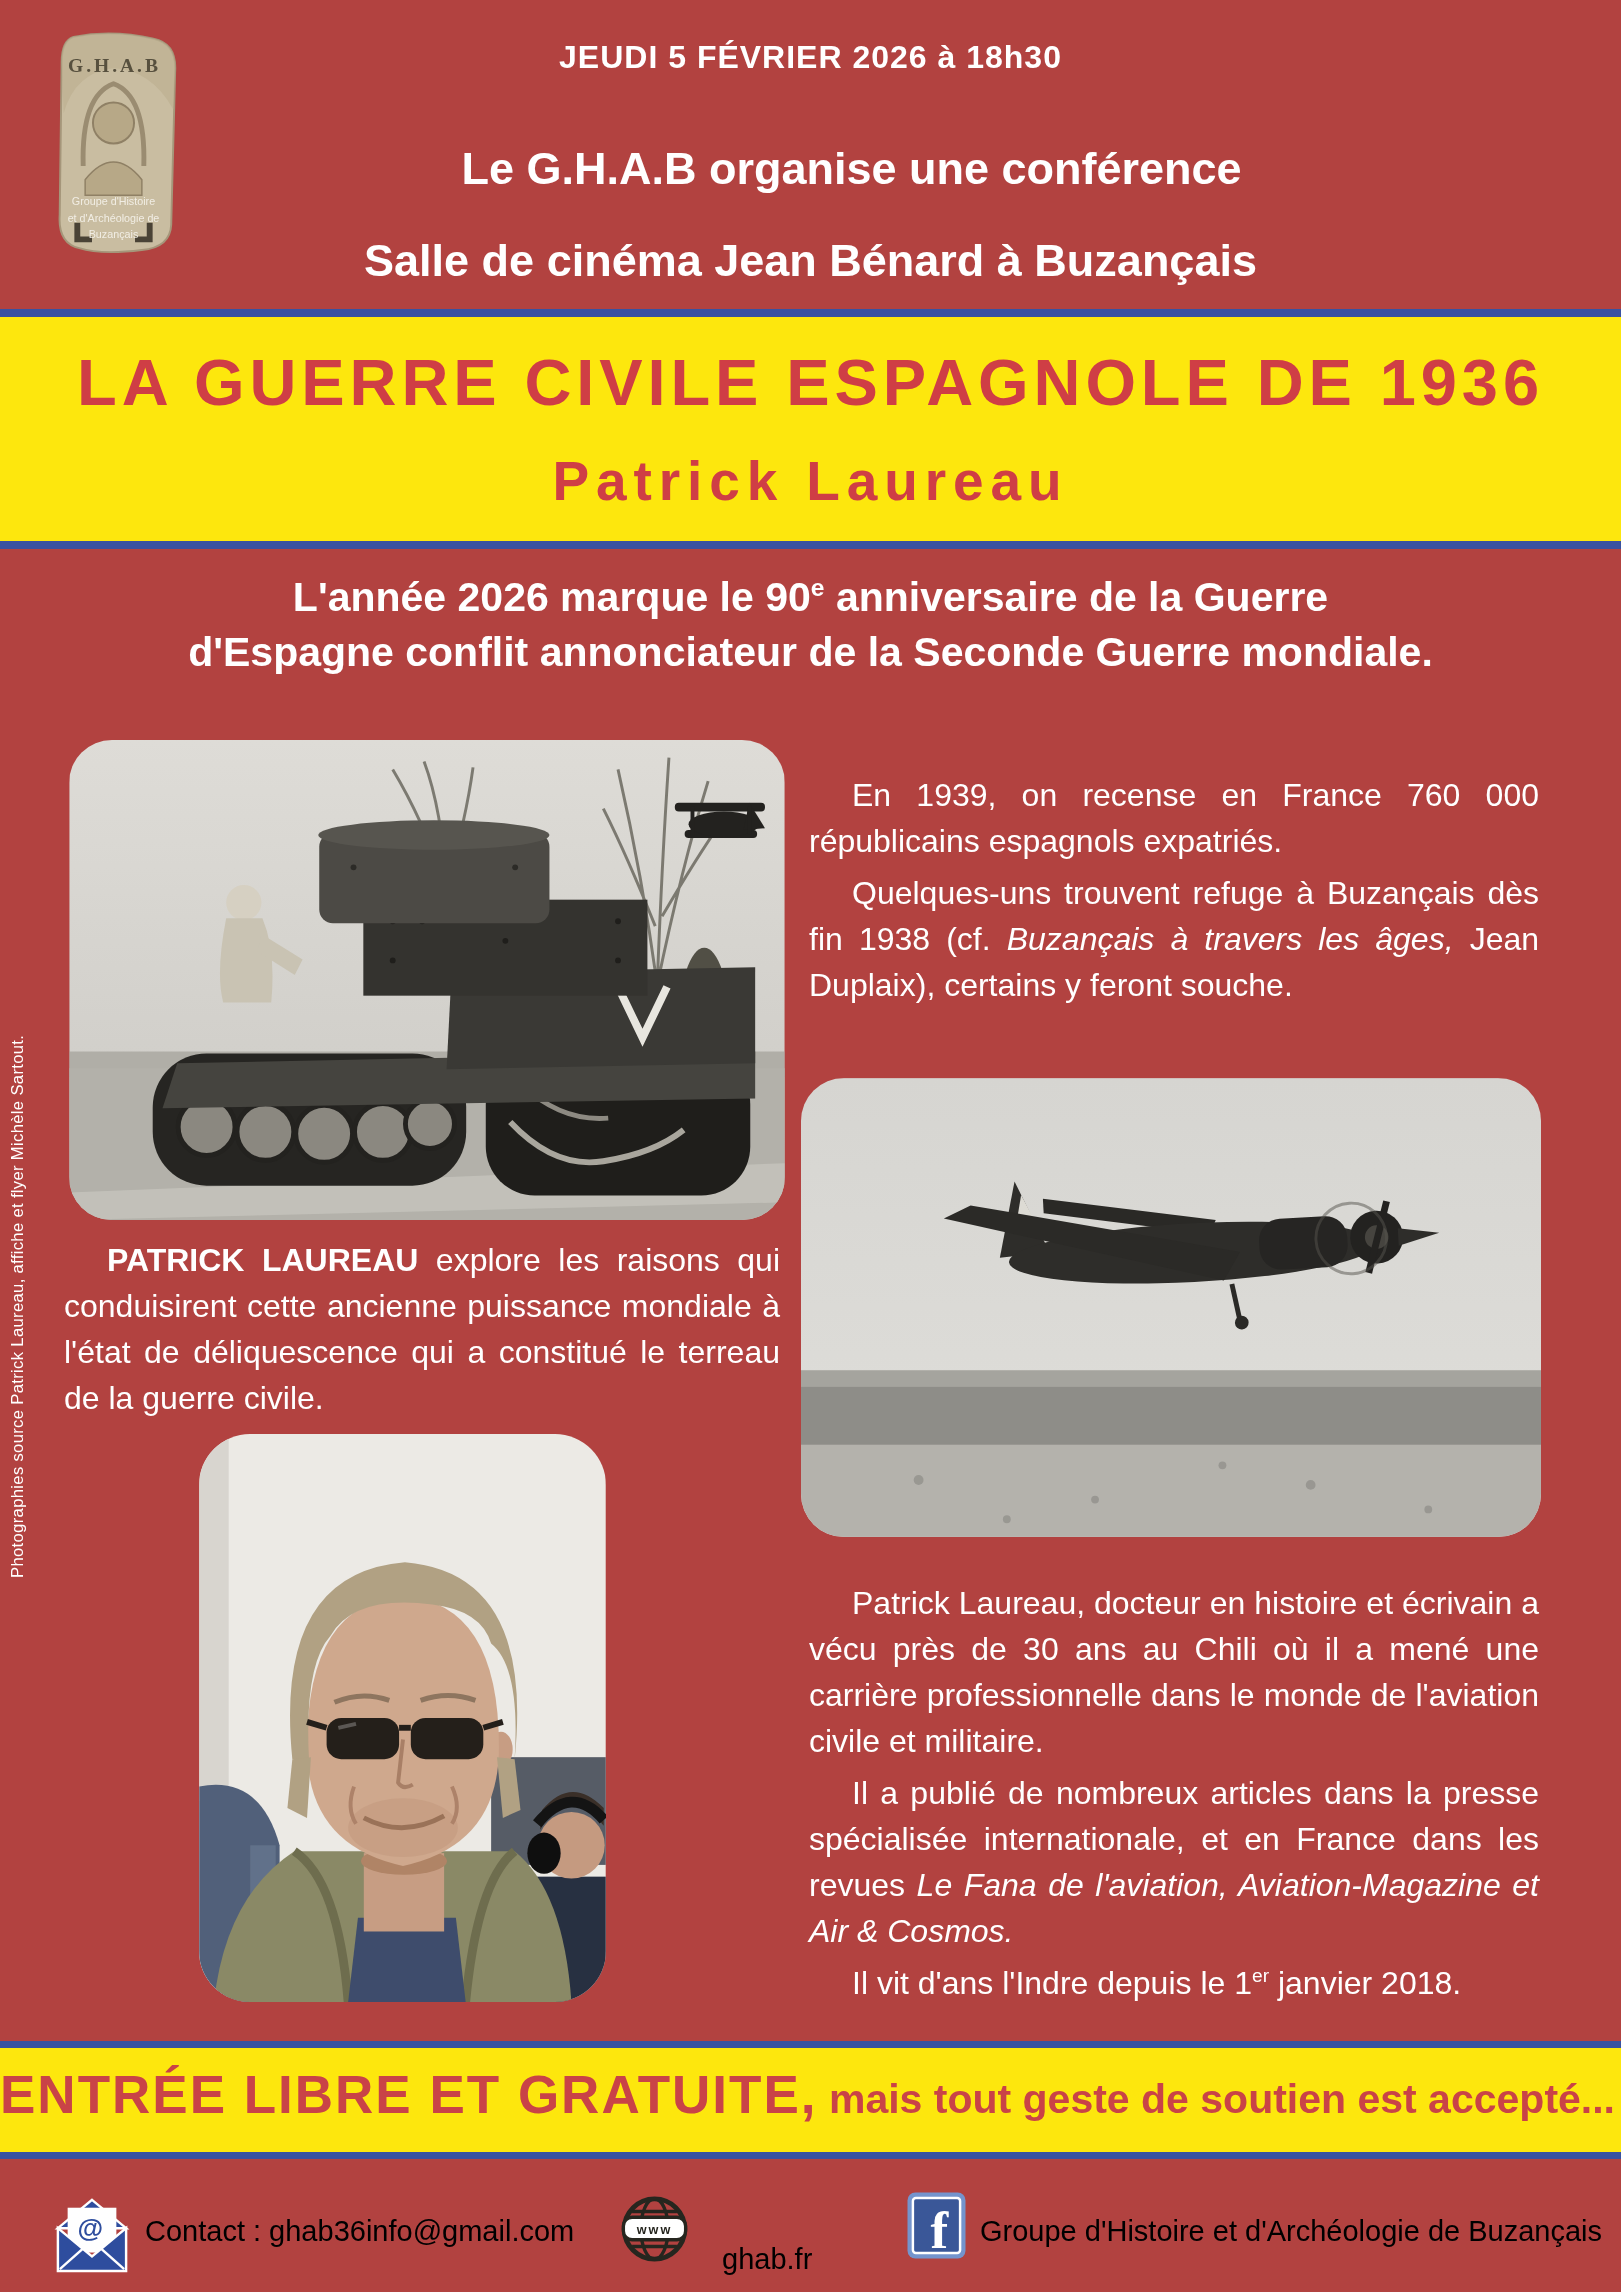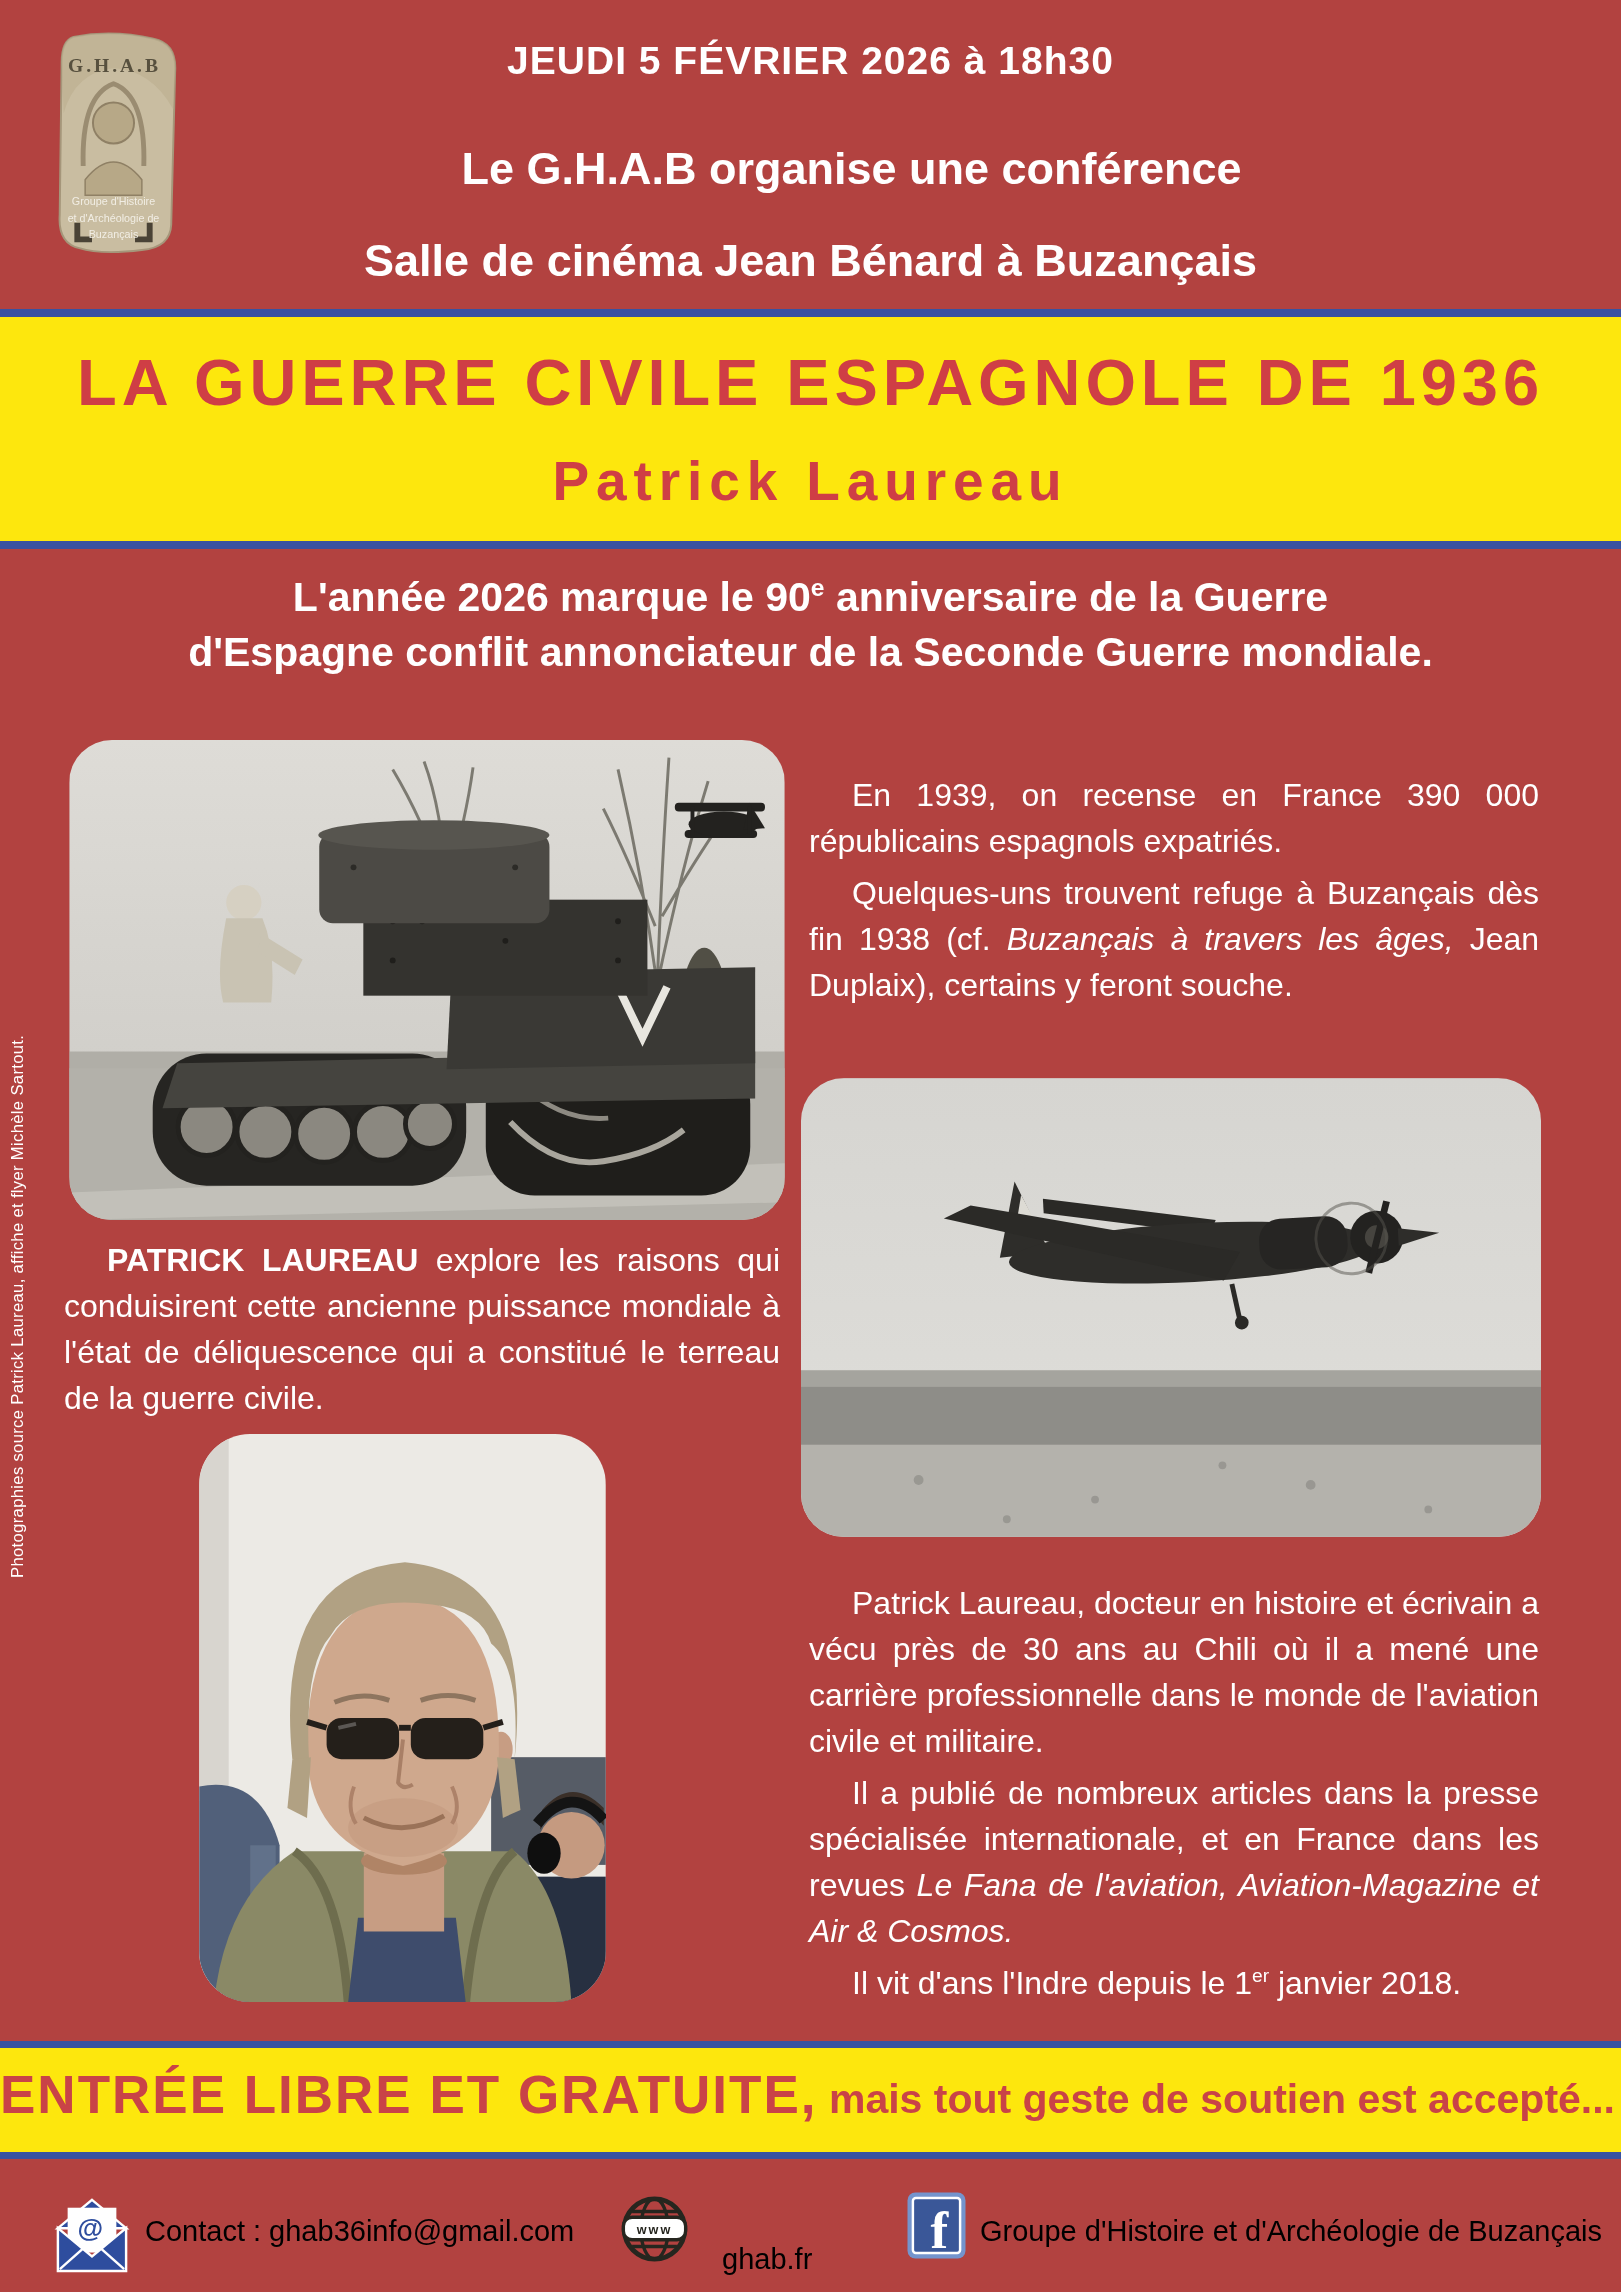--- a/index.html
+++ b/index.html
@@ -6,21 +6,21 @@
   .poster{
     position:relative;width:1621px;height:2293px;margin:0 auto;overflow:hidden;
     background:#b24240;font-family:"Liberation Sans",sans-serif;
     -webkit-font-smoothing:antialiased;
   }
   .abs{position:absolute;}
   .blue-line{position:absolute;left:0;width:100%;background:#3952a0;}
   .yellow-band{position:absolute;left:0;width:100%;background:#fde70d;}
   
   .hdr-line{position:absolute;left:0;width:100%;text-align:center;color:#ffffff;font-weight:bold;}
-  .hdr1{top:39px;font-size:39px;letter-spacing:1px;}
+  .hdr1{top:39px;font-size:32px;letter-spacing:1px;}
   .hdr2{top:143px;font-size:45px;padding-left:41px;}
   .hdr3{top:235px;font-size:45px;}
   
   .title-main{position:absolute;left:0;top:345px;width:100%;text-align:center;
     color:#cf3e45;font-weight:bold;font-size:65px;letter-spacing:4.9px;}
   .title-speaker{position:absolute;left:0;top:449px;width:100%;text-align:center;
     color:#cf3e45;font-weight:bold;font-size:55px;letter-spacing:6.9px;}
   
   .intro{position:absolute;left:0;top:570px;width:100%;text-align:center;color:#fff;
     font-weight:bold;font-size:41px;line-height:55px;}
@@ -135,21 +135,21 @@
         <circle cx="455" cy="130" r="3" fill="#2c2b27"></circle>
       <g>
         <circle cx="178" cy="166" r="18" fill="#d6d0c2"></circle>
         <path d="M160,182 Q149,238 157,268 L206,268 Q211,215 197,182 Z" fill="#c9c3b3"></path>
         <polygon points="196,198 238,224 230,240 192,216" fill="#c9c3b3"></polygon>
       </g>
     </svg>
   </div>
 
   <div class="txt" style="left:809px;top:772px;width:730px;">
-    <p><span>En 1939, on recense en France 390 000 républicains espagnols expatriés.</span></p>
+    <p><span>En 1939, on recense en France 760 000 républicains espagnols expatriés.</span></p>
     <p><span>Quelques-uns trouvent refuge à Buzançais dès fin 1938 (cf. </span><i>Buzançais à travers les âges,</i><span> Jean Duplaix), certains y feront souche.</span></p>
   </div>
 
   <div class="photo" style="left:801px;top:1078px;width:740px;height:459px;">
     <svg width="740" height="459" viewBox="0 0 755 468">
       <defs>
         <linearGradient id="sky2" x1="0" y1="0" x2="0" y2="1">
           <stop offset="0" stop-color="#d6d5d1"></stop>
             <stop offset="1" stop-color="#e0dfdb"></stop>
         </linearGradient>

